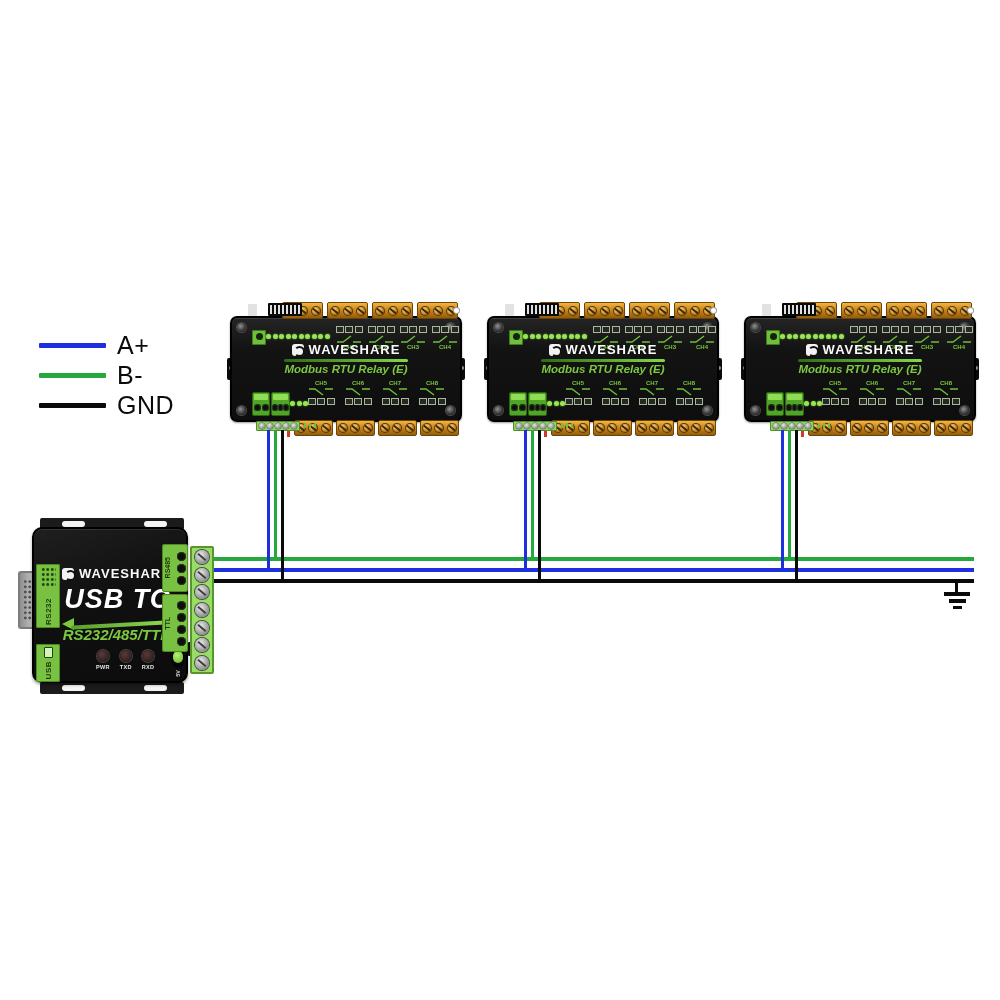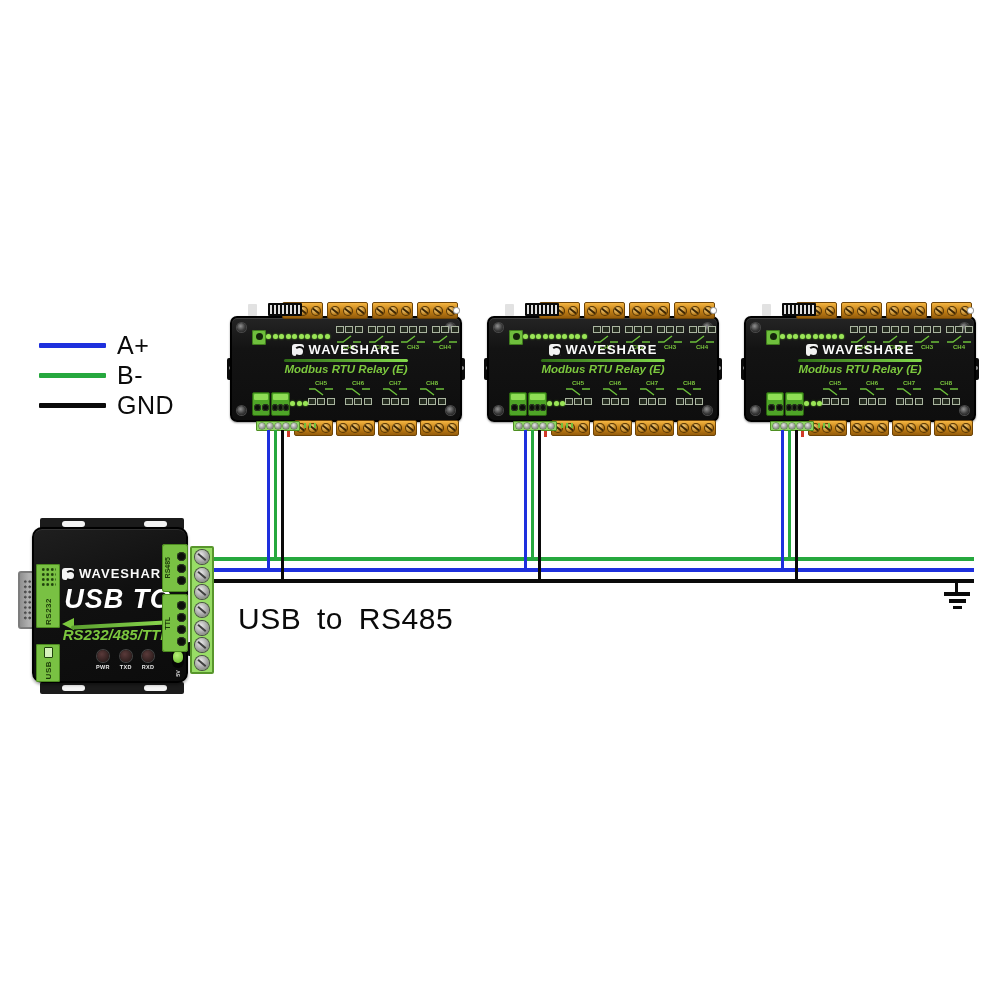--- a/index.html
+++ b/index.html
@@ -264,21 +264,20 @@
       <span></span>
       <span></span>
       <span></span>
       <span></span>
       <span></span>
       <span></span>
       <span></span>
     </div>
   </div>
 
-  <div class="caption">USB to RS485</div>
 
   <div class="module" style="left: 230px;">
     <div class="m-ear left">
         <span class="hole"></span>
       </div>
     <div class="m-ear right">
         <span class="hole"></span>
       </div>
 
     <div class="m-case">

